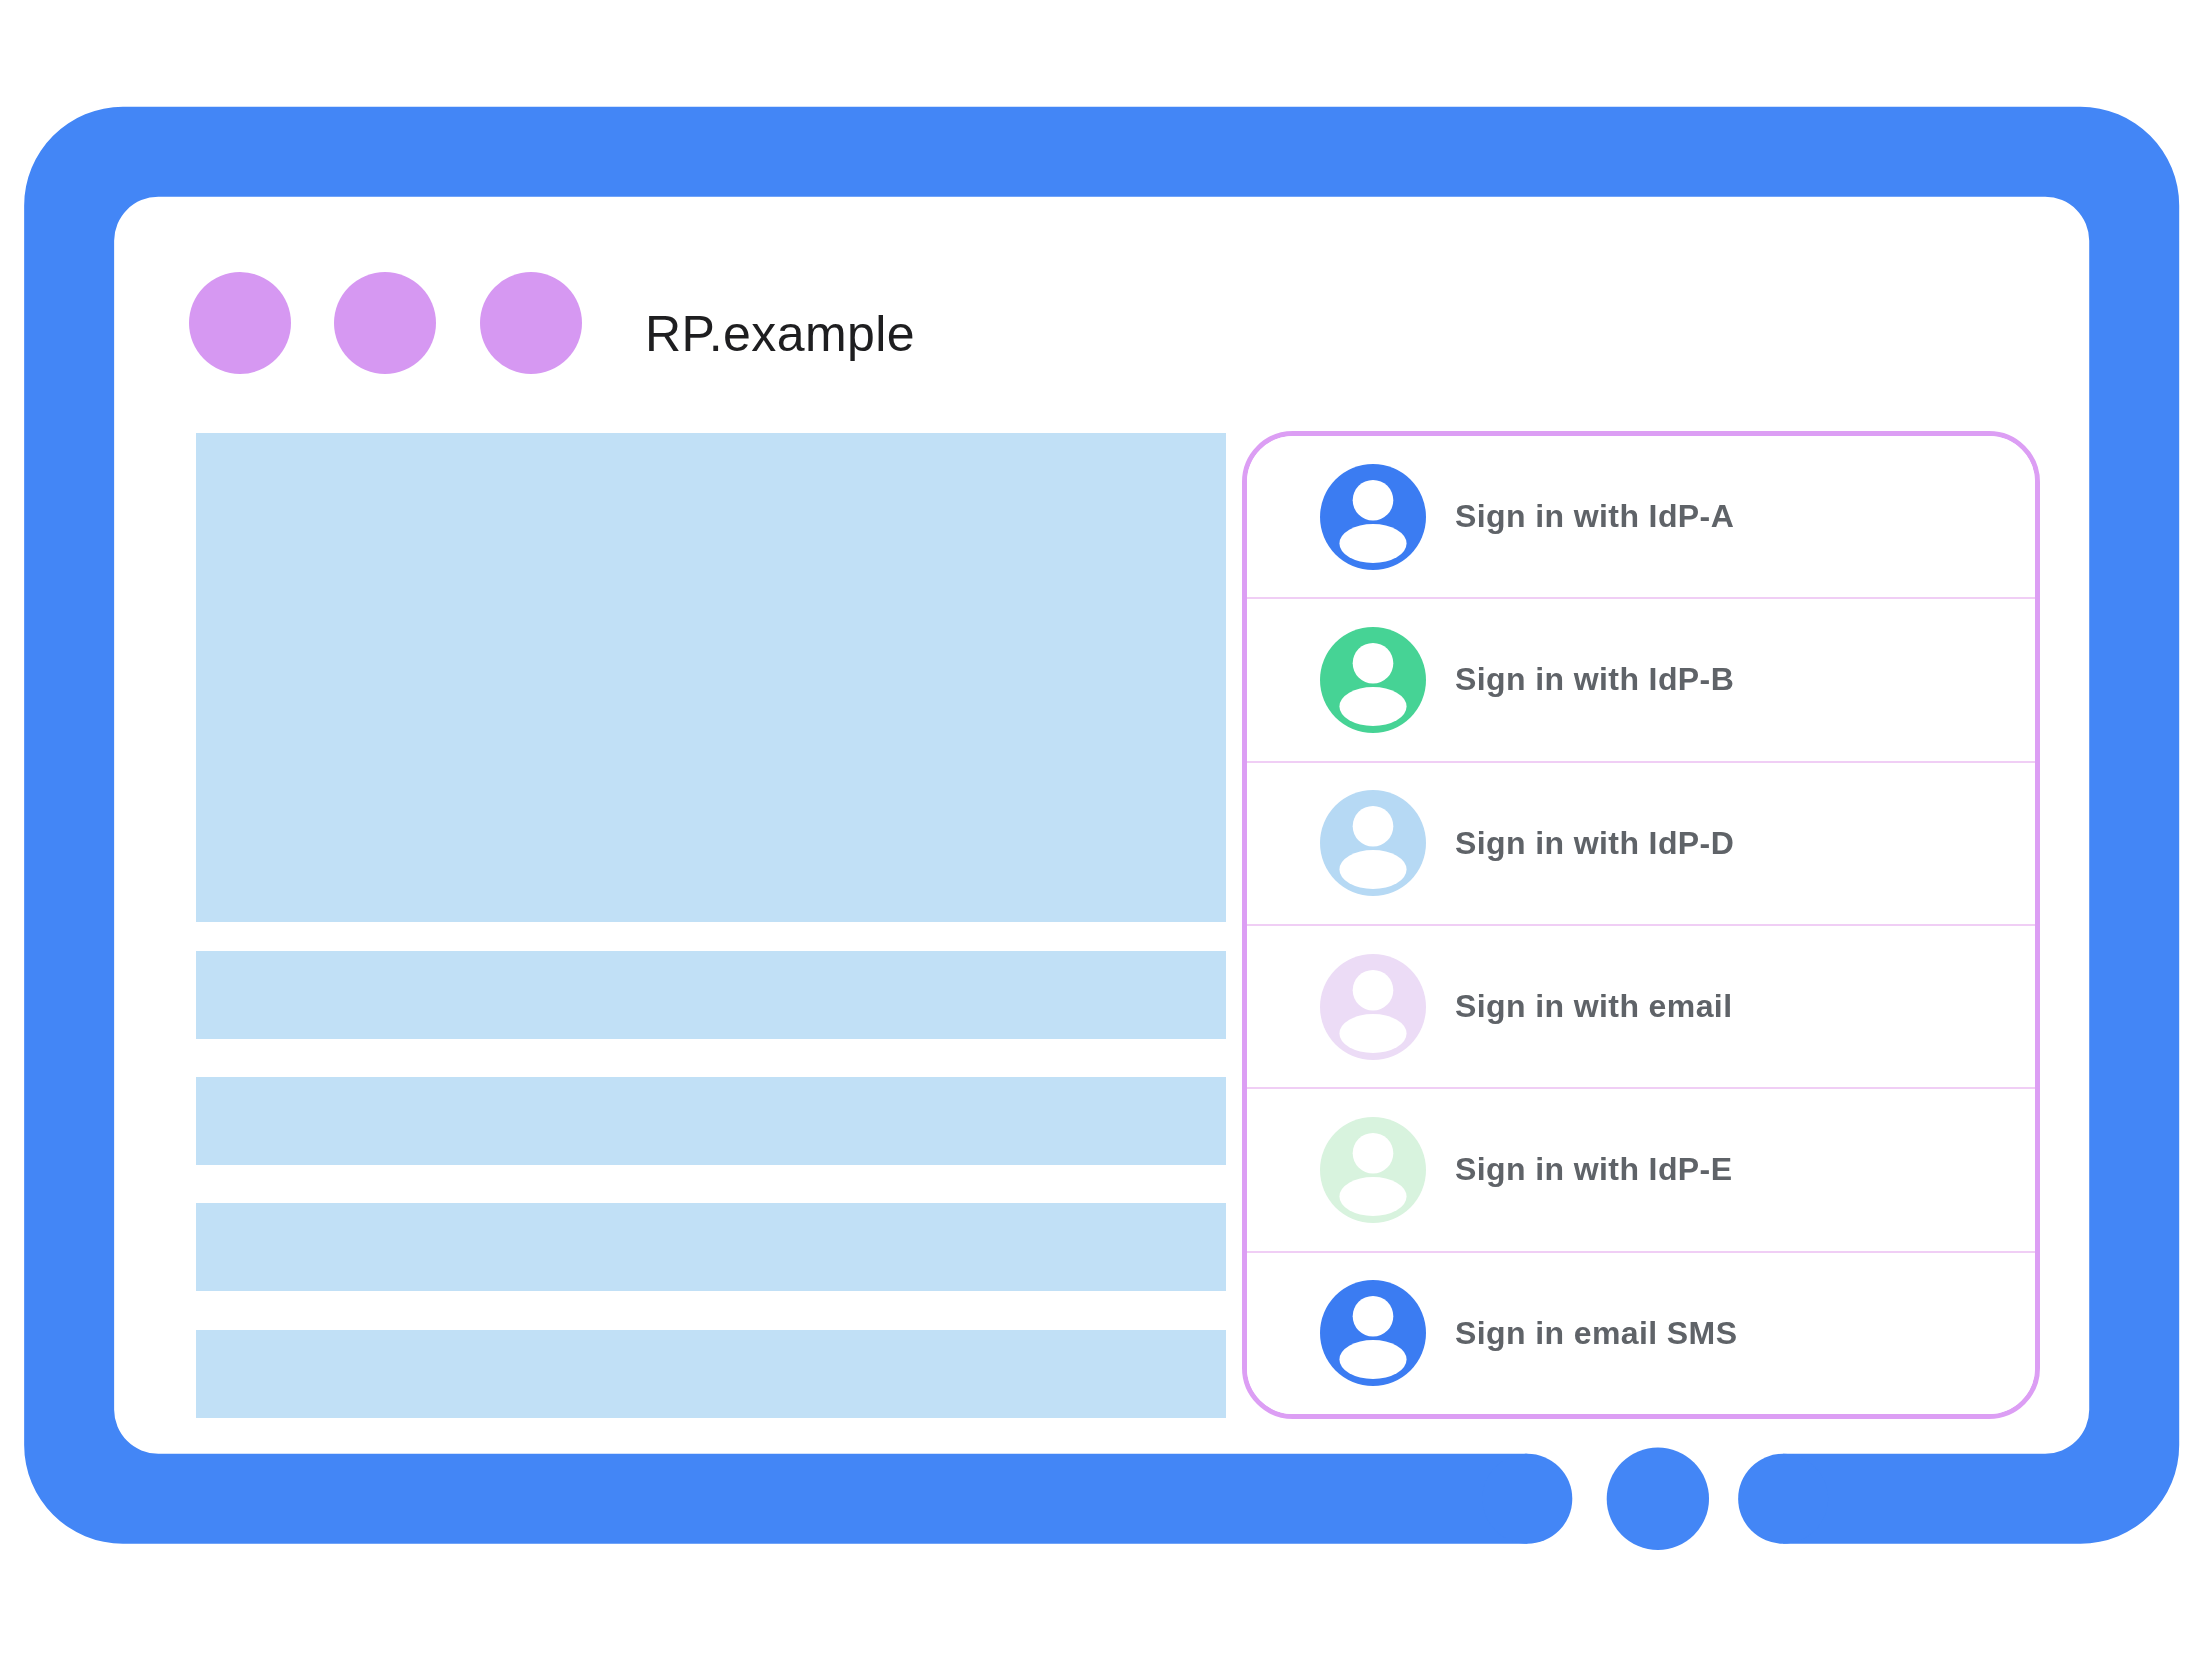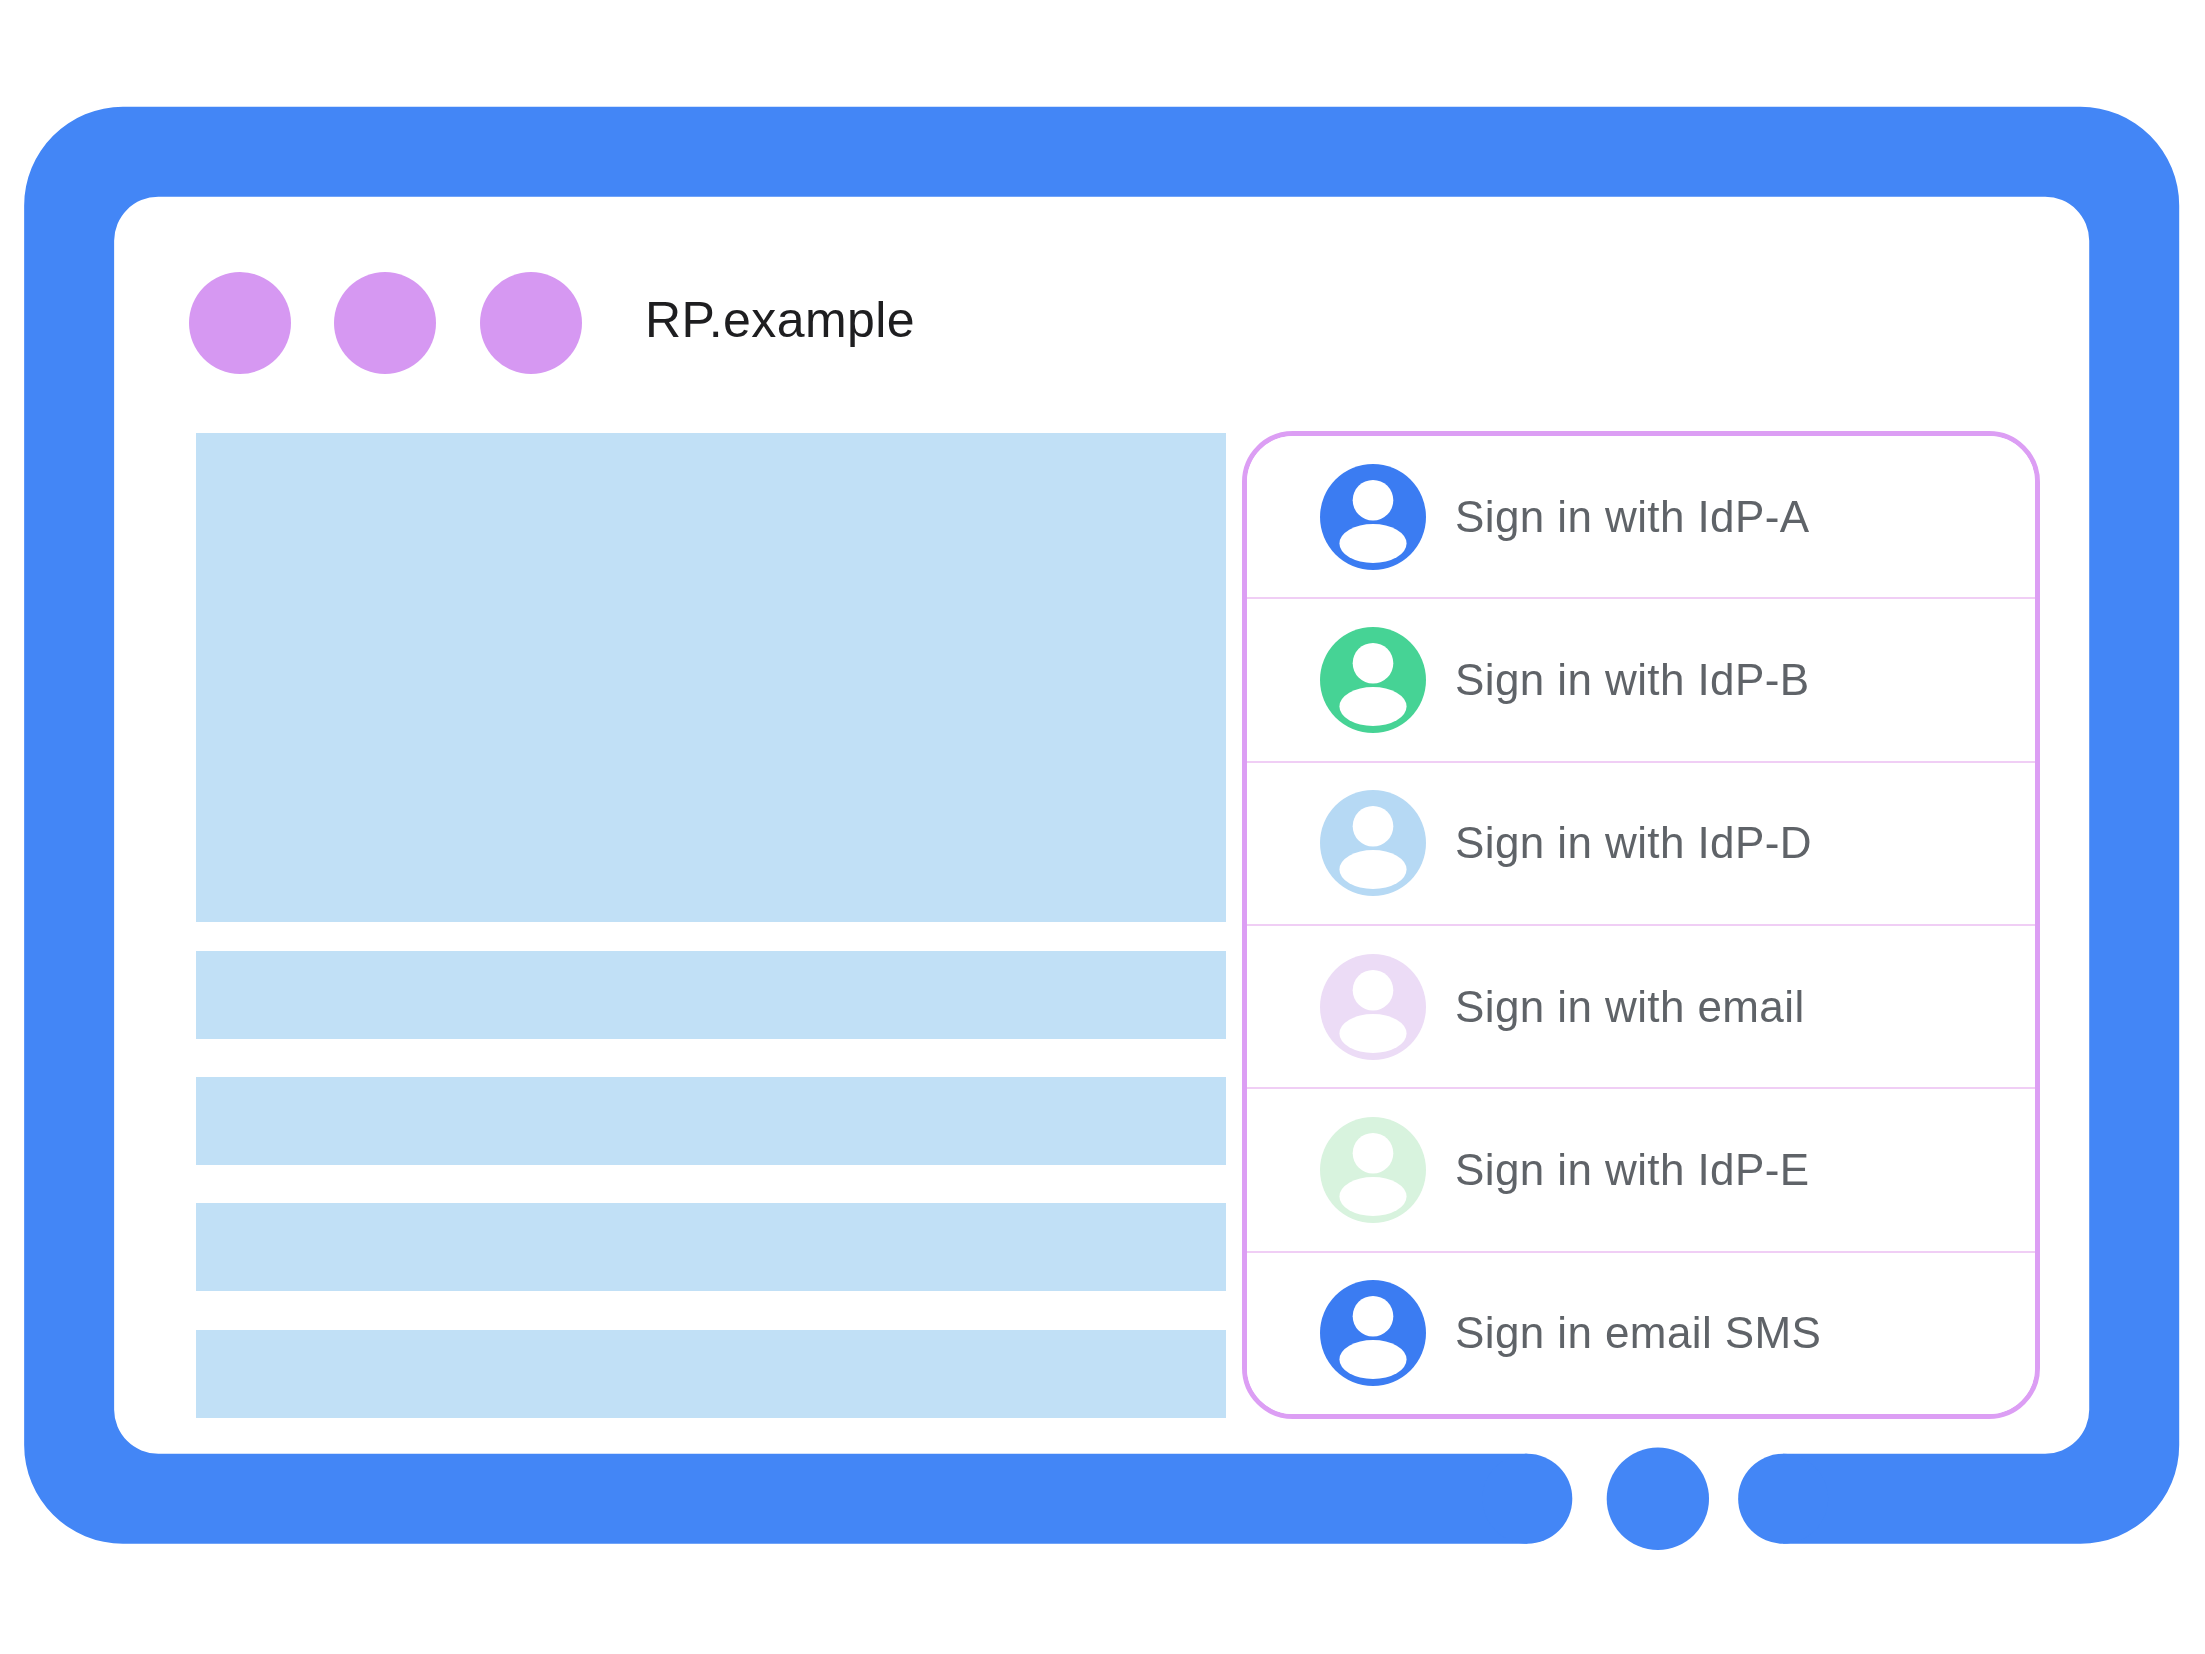--- a/index.html
+++ b/index.html
@@ -6,21 +6,21 @@
   .canvas{
     position:relative;width:2206px;height:1654px;background:#ffffff;overflow:hidden;
     font-family:"Liberation Sans",sans-serif;
   }
   .frame-svg{position:absolute;left:0;top:0;width:2206px;height:1654px;display:block;}
   
   .dot{position:absolute;top:272px;width:102px;height:102px;border-radius:50%;background:#d698f2;}
   .dot-1{left:189px;} .dot-2{left:334px;} .dot-3{left:480px;}
   
   .rp-title{
-    position:absolute;left:645px;top:322px;transform:translateY(-54%);
+    position:absolute;left:645px;top:336px;transform:translateY(-54%);
     font-size:50px;font-weight:500;color:#1e1e20;letter-spacing:0.4px;white-space:nowrap;
   }
   
   .block{position:absolute;left:196px;width:1030px;background:#c1e0f6;}
   .block-hero{top:433px;height:489px;}
   .block-bar-1{top:951px;height:88px;}
   .block-bar-2{top:1077px;height:88px;}
   .block-bar-3{top:1203px;height:88px;}
   .block-bar-4{top:1330px;height:88px;}
   
@@ -31,21 +31,21 @@
     display:flex;flex-direction:column;overflow:hidden;
   }
   .signin-row{
     flex:1;display:flex;align-items:center;
     padding:0 26.5px 0 73px;gap:29px;
     border-bottom:2.6px solid #f0cef5;cursor:pointer;background:#ffffff;
   }
   .signin-row:last-child{border-bottom:none;}
   .avatar{width:106px;height:106px;flex:0 0 auto;display:block;}
   .signin-label{
-    font-size:44px;font-weight:400;color:#5f6368;white-space:nowrap;letter-spacing:0.4px;
+    font-size:32px;font-weight:700;color:#5f6368;white-space:nowrap;letter-spacing:0.4px;
   }
 </style>
 </head>
 <body>
 
 <div class="canvas">
 
   <svg class="frame-svg" viewBox="0 0 2500 1875" xmlns="http://www.w3.org/2000/svg">
     <path fill="#4386f6" fill-rule="evenodd" d="
       M 139 121 H 2358 A 112 112 0 0 1 2470 233 V 1638 A 112 112 0 0 1 2358 1750 H 139 A 112 112 0 0 1 27 1638 V 233 A 112 112 0 0 1 139 121 Z

